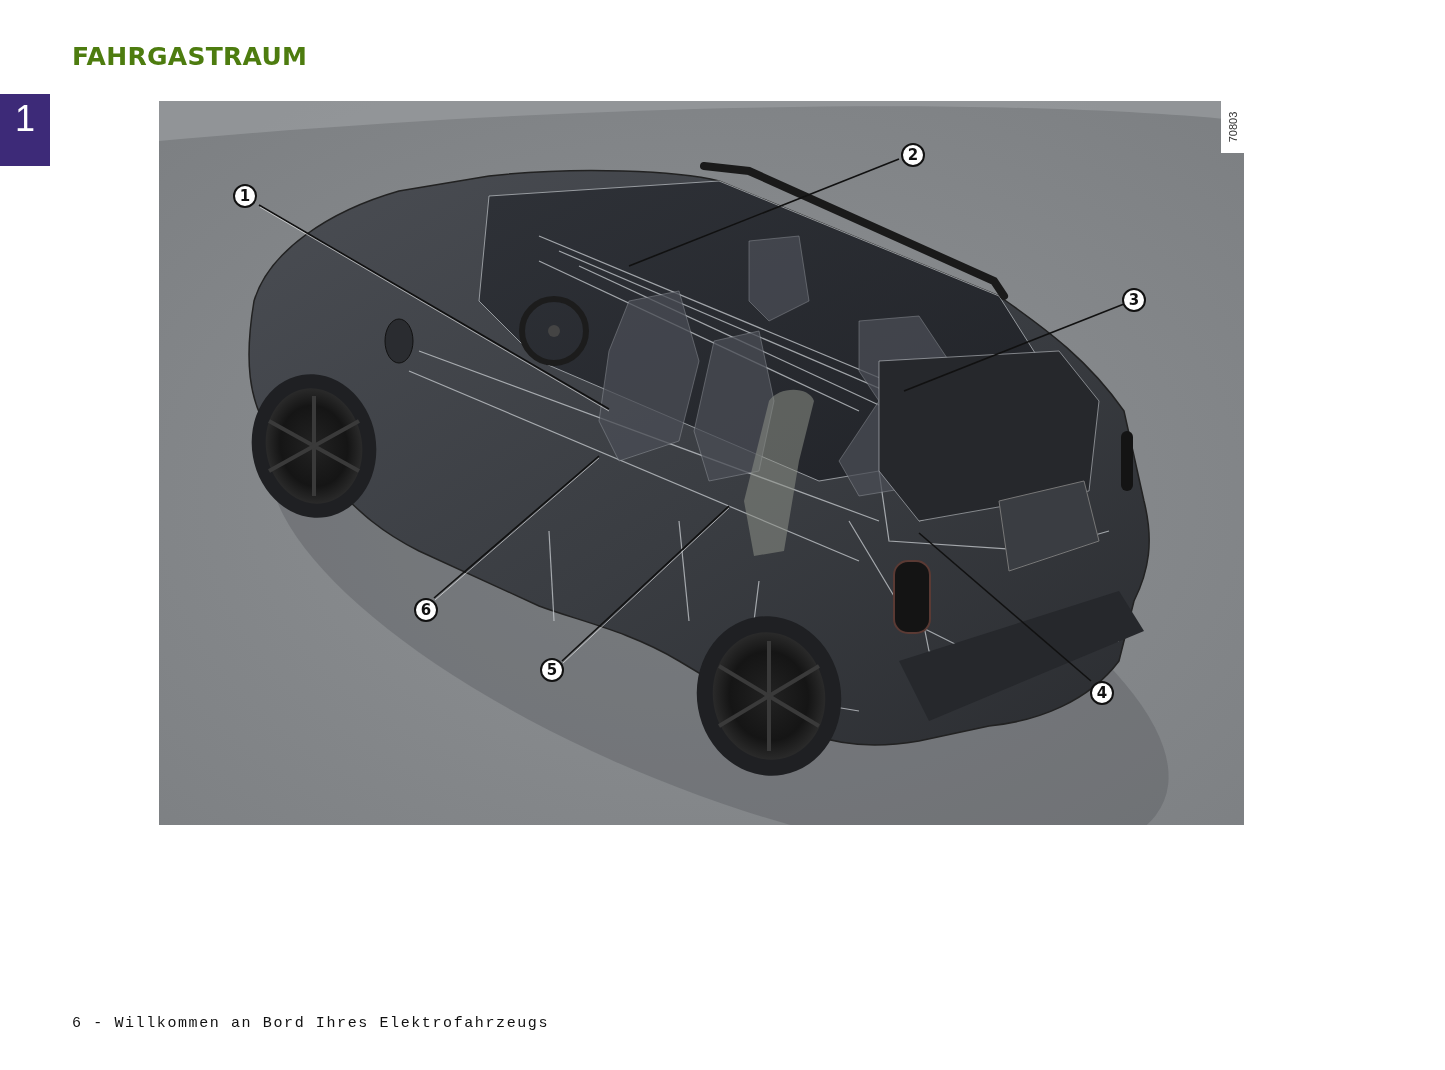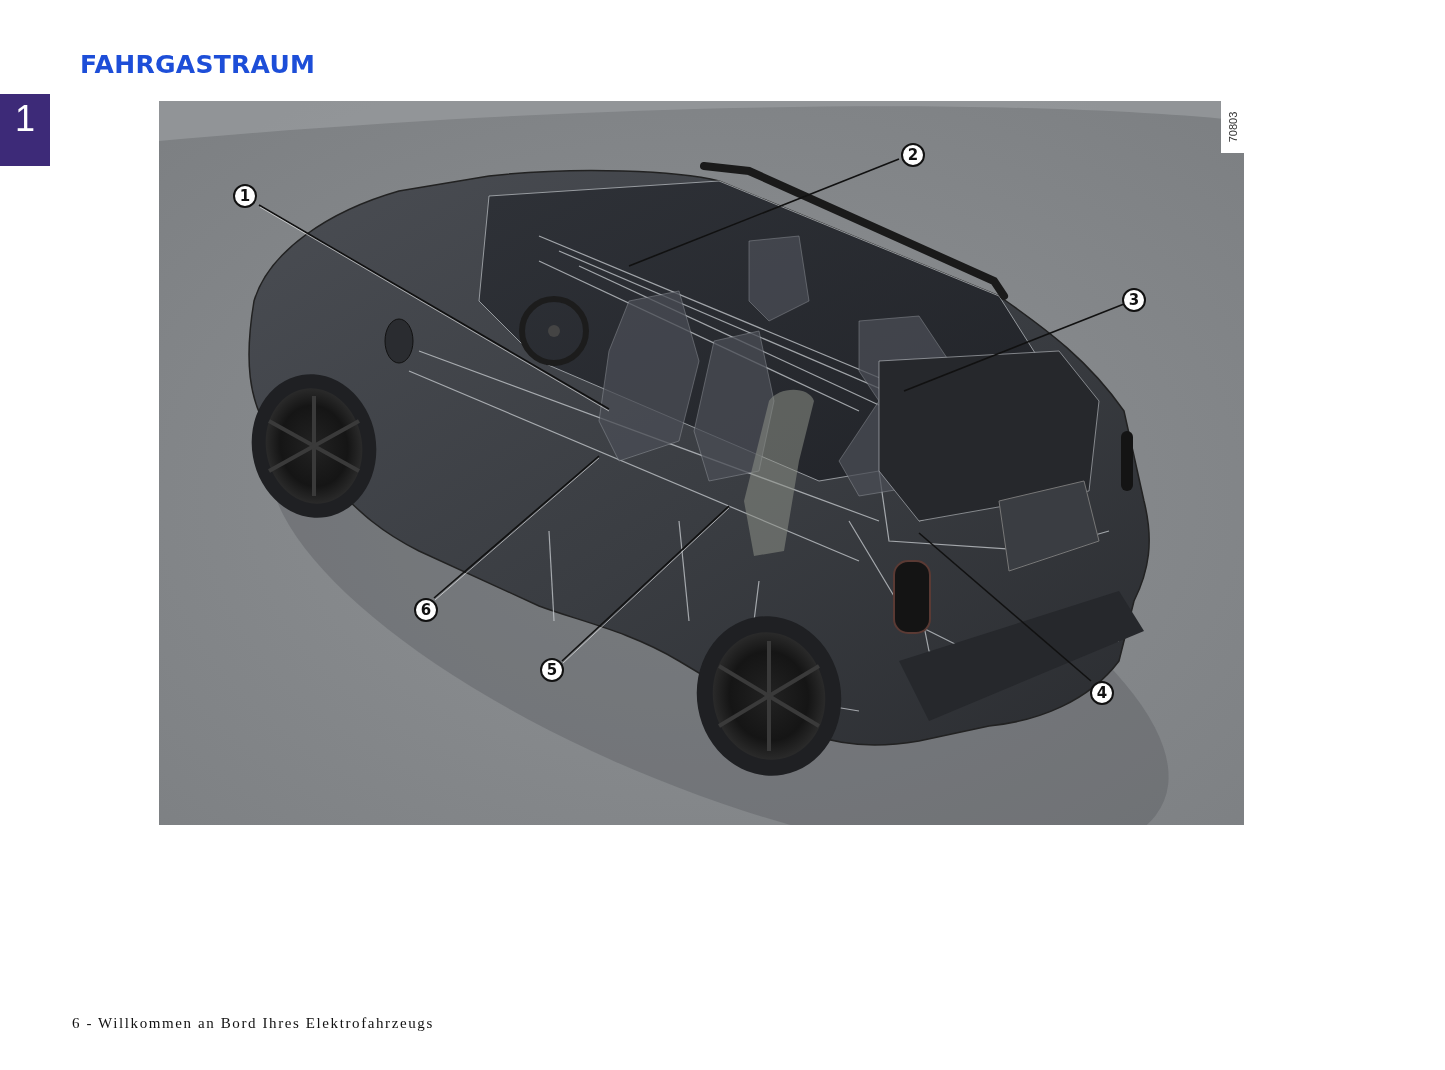--- a/index.html
+++ b/index.html
@@ -1,40 +1,40 @@
 <!DOCTYPE html>
 <html><head>
 <meta charset="utf-8">
 <style>
   html, body { margin: 0; padding: 0; background: #ffffff; }
   body { width: 1445px; height: 1070px; position: relative; overflow: hidden;
          font-family: "Liberation Sans", sans-serif; }
-  .page-title { position: absolute; left: 72px; top: 42px; margin: 8px;
+  .page-title { position: absolute; left: 72px; top: 42px; margin: 0;
                 font-family: "DejaVu Sans", sans-serif; font-weight: bold;
-                font-size: 25px; letter-spacing: 0.3px; color: #1d4ed8; }
+                font-size: 25px; letter-spacing: 0.3px; color: #4d7c0f; }
   .chapter-tab { position: absolute; left: 0; top: 94px; width: 50px; height: 72px;
                  background: #3d2a78; color: #fff; display: flex; align-items: flex-start;
                  justify-content: center; padding-top: 4px; box-sizing: border-box;
                  font-family: "Liberation Sans", sans-serif; font-size: 36px; }
   .figure { position: absolute; left: 159px; top: 101px; width: 1085px; height: 724px;
             overflow: hidden; background: #8a8d90; }
   .figure svg { position: absolute; left: 0; top: 0; }
   .fig-id { position: absolute; left: 1062px; top: 0; width: 23px; height: 52px;
             background: #fff; }
   .fig-id span { position: absolute; left: 50%; top: 50%;
                  transform: translate(-50%, -50%) rotate(-90deg);
                  font-family: "Liberation Sans", sans-serif; font-size: 11px; color: #333;
                  white-space: nowrap; }
   .callout { position: absolute; width: 24px; height: 24px; border-radius: 50%;
              background: #fff; border: 2px solid #111; box-sizing: border-box;
              display: flex; align-items: center; justify-content: center;
              font-family: "DejaVu Sans", sans-serif; font-weight: bold; font-size: 15px;
              color: #111; cursor: pointer; }
   .footer { position: absolute; left: 72px; top: 1015px; margin: 0;
-            font-family: Liberation Serif, serif; font-size: 15px; letter-spacing: 1.6px;
+            font-family: Liberation Mono, monospace; font-size: 15px; letter-spacing: 1.6px;
             color: #111; }
 </style>
 </head>
 <body>
 
 <h1 class="page-title">FAHRGASTRAUM</h1>
 
 <div class="chapter-tab">
   <span>1</span>
 </div>

